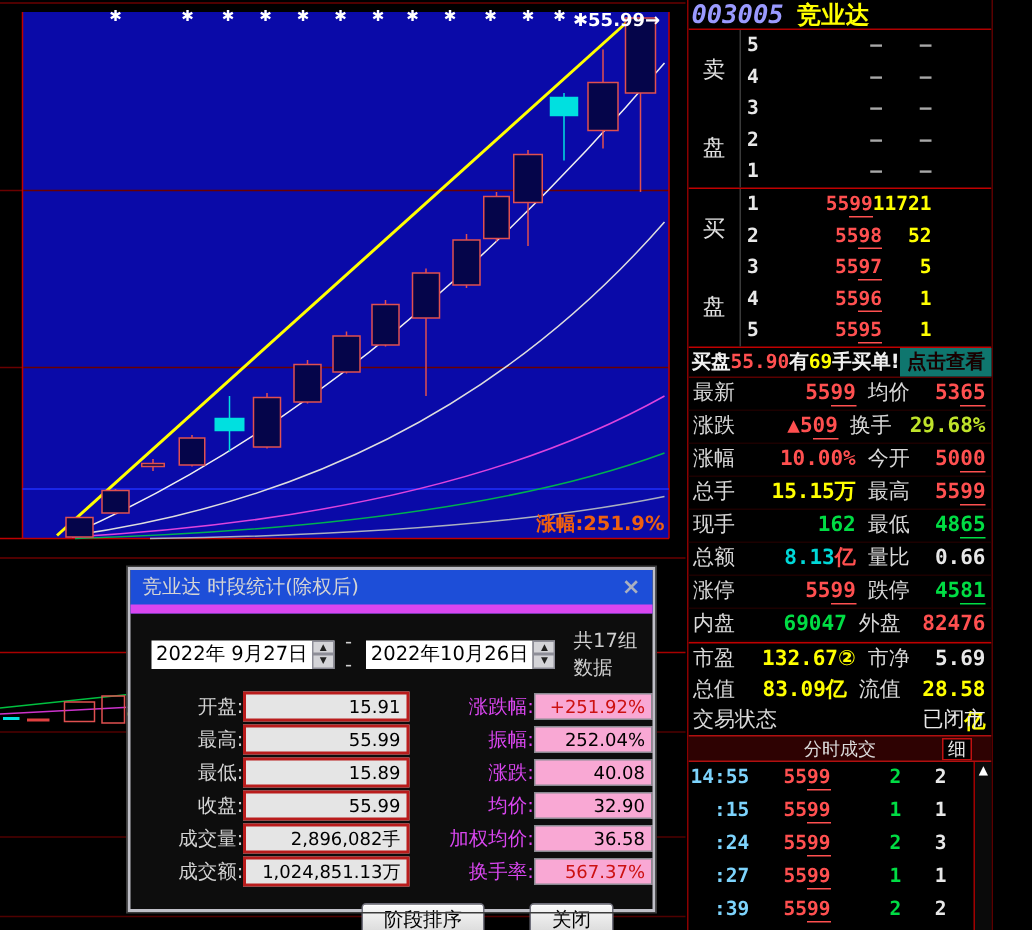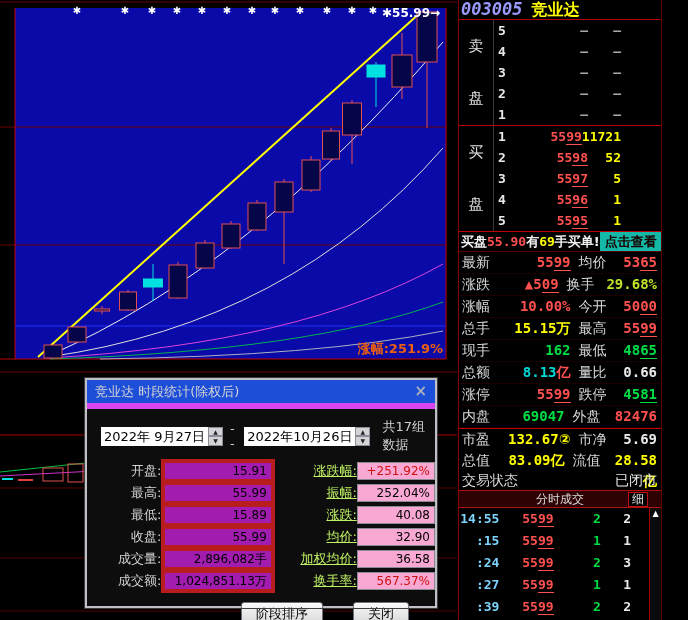--- a/index.html
+++ b/index.html
@@ -19,21 +19,21 @@
       display:flex;flex-direction:column;justify-content:space-around;align-items:center;}
   .ob-labelcol span{color:#e0e0e0;font-size:15px;}
   .ob-rows{margin-left:35px;}
   .ob-row{height:21px;line-height:21px;display:flex;font-size:13px;}
   .ob-lv{width:18px;color:#e8e8e8;padding-left:4px;}
   .ob-p{width:72px;text-align:right;}
   .ob-v{flex:1;text-align:right;padding-right:40px;}
   .banner{height:19px;line-height:19px;border-bottom:1px solid #5a0000;display:flex;align-items:center;
       font-size:13px;font-weight:bold;white-space:nowrap;padding-left:2px;}
   .banner .w{color:#f0f0f0;} .banner .p{color:#ff5050;} .banner .y{color:#ffff00;}
-  .btn-view{margin-left:auto;background:#14b8a6;color:#180000;padding:0 5px;height:19px;line-height:19px;font-size:13px;}
+  .btn-view{margin-left:auto;background:#0f766e;color:#180000;padding:0 5px;height:19px;line-height:19px;font-size:13px;}
   .srow{display:flex;height:21px;line-height:21px;font-size:14px;border-bottom:1px solid #1c0000;padding-left:3px;}
   .sl{width:50px;color:#d8d8d8;} .sv{width:76px;text-align:right;}
   .sl2{width:52px;margin-left:8px;color:#d8d8d8;} .sv2{flex:1;text-align:right;padding-right:4px;}
   .pe-block{border-top:1px solid #c00000;}
   .pe-block .srow{border-bottom:none;}
   .status-row{height:19px;line-height:19px;}
   .ts-bar{height:16px;line-height:16px;background:#2e0202;border-top:1px solid #b01010;border-bottom:1px solid #b01010;
       text-align:center;color:#dcdcdc;font-size:12px;position:relative;}
   .ts-tab{position:absolute;right:13px;top:1px;height:13px;line-height:13px;border:1px solid #c01010;background:#000;
       color:#e8e8e8;padding:0 3px;font-size:12px;}
@@ -54,23 +54,23 @@
   .dlg-close{position:absolute;right:8px;top:0;color:#aab0c0;font-size:15px;font-weight:bold;cursor:default;}
   .dlg-daterow{display:flex;align-items:center;margin:9px 0 6px 14px;color:#d0d0d0;font-size:13px;}
   .datebox{display:flex;}
   .datefield{height:19px;line-height:19px;background:#fff;color:#000;padding:0 3px;font-size:13px;white-space:nowrap;}
   .spinner{width:15px;height:19px;display:flex;flex-direction:column;box-sizing:border-box;}
   .spinner div{flex:1;background:#d4d4d8;border:1px solid #8d8d97;font-size:6px;color:#222;
       display:flex;align-items:center;justify-content:center;}
   .dlg-sep{margin:0 7px;} .dlg-count{margin-left:12px;}
   .frow{display:flex;align-items:center;height:22px;padding-left:14px;font-size:13px;}
   .flabel{width:62px;text-align:right;color:#d4d4d4;}
-  .fbox{width:100px;height:16px;line-height:16px;background:#a21caf;border:4px solid #b91c1c;color:#000;
+  .fbox{width:100px;height:16px;line-height:16px;background:#e5e5e5;border:2px solid #b91c1c;color:#000;
       text-align:right;padding:0 4px;font-size:12px;}
-  .flabel2{width:80px;text-align:right;color:#bef264;margin-left:4px;text-decoration:underline;}
+  .flabel2{width:80px;text-align:right;color:#d946ef;margin-left:4px;}
   .fbox2{width:70px;height:16px;line-height:16px;background:#f9a8d4;border:1px solid #8a8a92;color:#000;
       text-align:right;padding:0 4px;font-size:12px;}
   .fred{color:#cc1111;}
   .btnrow{display:flex;justify-content:flex-end;margin-top:10px;padding-right:26px;gap:30px;}
   .dbtn{height:24px;line-height:22px;padding:0 14px;background:linear-gradient(#fafafa,#d2d2d2);
       border:1px solid #70707c;border-radius:3px;box-shadow:inset 0 1px 0 #fff;color:#000;font-size:13px;text-align:center;}
 </style>
 </head>
 <body>
 

